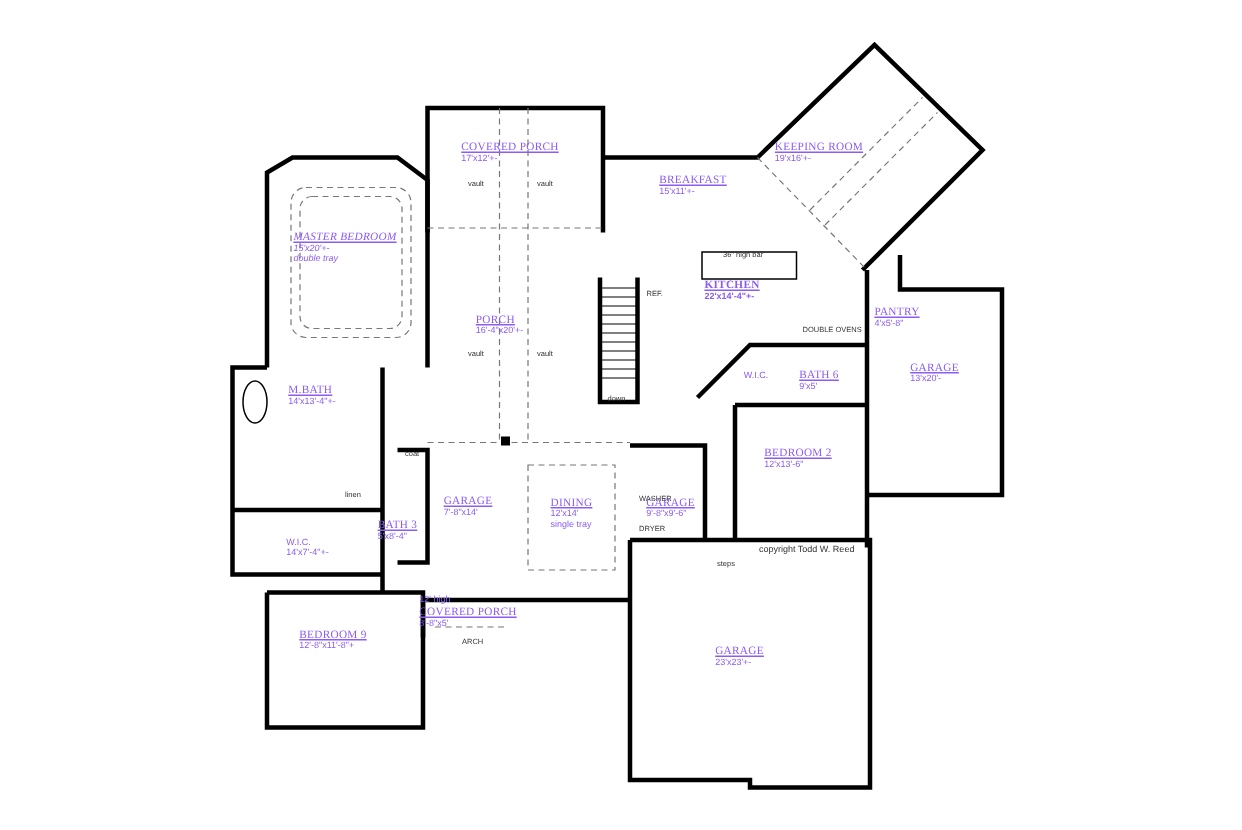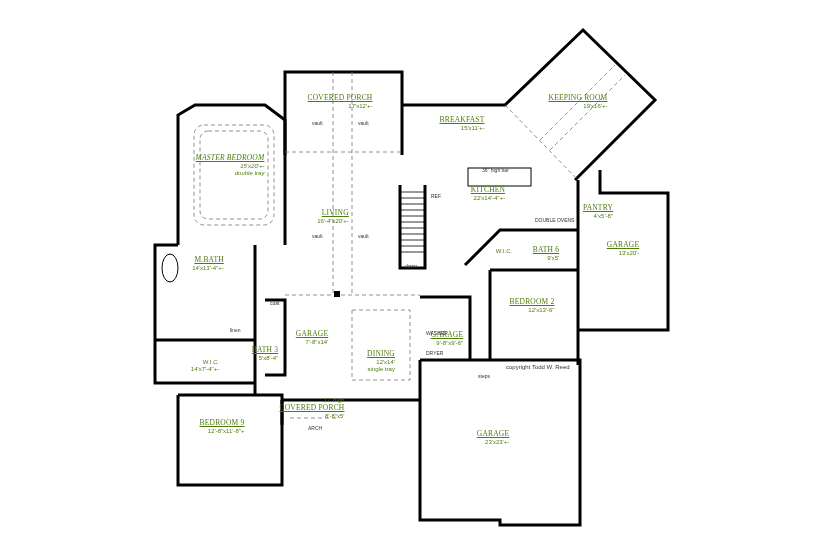--- a/index.html
+++ b/index.html
@@ -1,18 +1,18 @@
 <!DOCTYPE html>
 <html><head>
 <meta charset="utf-8">
 <style>
   html, body { margin:0; padding:0; background:#ffffff; }
   body { width:828px; height:553px; position:relative; overflow:hidden; font-family:"Liberation Serif", serif; }
   svg { position:absolute; left:0; top:0; }
-  .lbl { position:absolute; text-align:right; color:#4d7c0f; line-height:1.15; white-space:nowrap; transform:translateX(-50%); }
+  .lbl { position:absolute; text-align:left; color:#8b5cf6; line-height:1.15; white-space:nowrap; transform:translateX(-50%); }
   .lbl .name { font-size:7.5px; text-decoration:underline; letter-spacing:0.2px; }
   .lbl .dim { font-family:"Liberation Sans", sans-serif; font-size:6px; }
   .lbl .note { font-family:"Liberation Sans", sans-serif; font-size:6px; }
   .small { position:absolute; font-family:"Liberation Sans", sans-serif; font-size:5px; color:#333; white-space:nowrap; }
   .copyright { position:absolute; font-family:"Liberation Sans", sans-serif; font-size:6px; color:#333; white-space:nowrap; }
 </style>
 </head>
 <body>
 
 <svg width="828" height="553" viewBox="0 0 828 553">
@@ -85,39 +85,39 @@
   <rect x="334" y="291" width="6" height="6" fill="#000"></rect>
 
   <ellipse cx="170" cy="268" rx="8" ry="14" fill="none" stroke="#000" stroke-width="1"></ellipse>
 </svg>
 
 <div id="labels">
     <div class="lbl" style="left: 340px; top: 94px;">
       <div class="name">COVERED PORCH</div>
       <div class="dim">17'x12'+-</div>
     </div>
-    <div class="lbl" style="left: 578px; top: 94px;">
+    <div class="lbl" style="left: 546px; top: 94px;">
       <div class="name">KEEPING ROOM</div>
       <div class="dim">19'x16'+-</div>
     </div>
     <div class="lbl" style="left: 462px; top: 116px;">
       <div class="name">BREAKFAST</div>
       <div class="dim">15'x11'+-</div>
     </div>
     <div class="lbl" style="left: 230px; top: 154px; font-style: italic;">
       <div class="name">MASTER BEDROOM</div>
       <div class="dim">15'x20'+-</div>
       <div class="note">double tray</div>
     </div>
-    <div class="lbl" style="left: 488px; top: 186px;">
+    <div class="lbl" style="left: 488px; top: 186px; font-weight: bold;">
       <div class="name">KITCHEN</div>
       <div class="dim">22'x14'-4"+-</div>
     </div>
     <div class="lbl" style="left: 333px; top: 209px;">
-      <div class="name">LIVING</div>
+      <div class="name">PORCH</div>
       <div class="dim">16'-4"x20'+-</div>
     </div>
     <div class="lbl" style="left: 566px; top: 204px; margin-left: 32px;">
       <div class="name">PANTRY</div>
       <div class="dim">4'x5'-8"</div>
     </div>
     <div class="lbl" style="left: 623px; top: 241px;">
       <div class="name">GARAGE</div>
       <div class="dim">13'x20'-</div>
     </div>
@@ -137,21 +137,21 @@
       <div class="dim">12'x13'-6"</div>
     </div>
     <div class="lbl" style="left: 265px; top: 324px; margin-top: 22px;">
       <div class="name">BATH 3</div>
       <div class="dim">5'x8'-4"</div>
     </div>
     <div class="lbl" style="left: 312px; top: 330px;">
       <div class="name">GARAGE</div>
       <div class="dim">7'-8"x14'</div>
     </div>
-    <div class="lbl" style="left: 381px; top: 331px; margin-top: 19px;">
+    <div class="lbl" style="left: 381px; top: 331px;">
       <div class="name">DINING</div>
       <div class="dim">12'x14'</div>
       <div class="note">single tray</div>
     </div>
     <div class="lbl" style="left: 447px; top: 331px;">
       <div class="name">GARAGE</div>
       <div class="dim">9'-8"x9'-6"</div>
     </div>
     <div class="lbl" style="left: 205px; top: 359px;">
       <div class="dim">W.I.C.</div>

